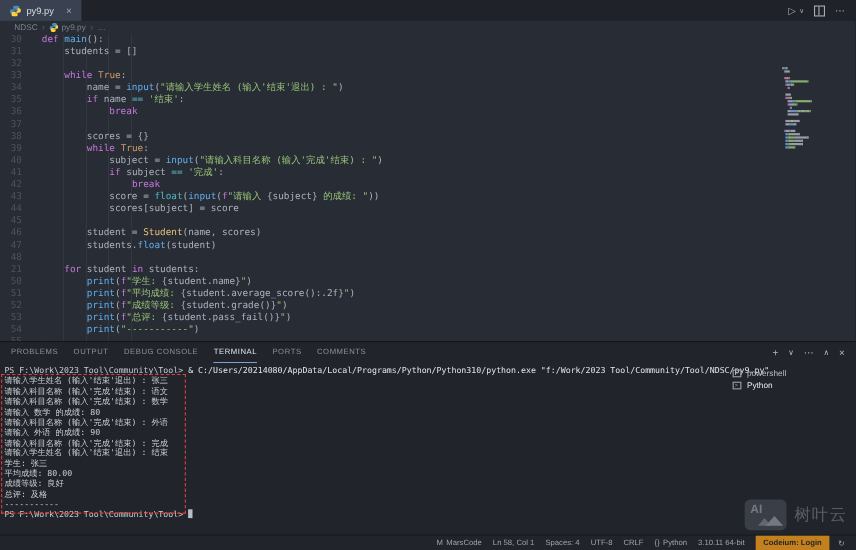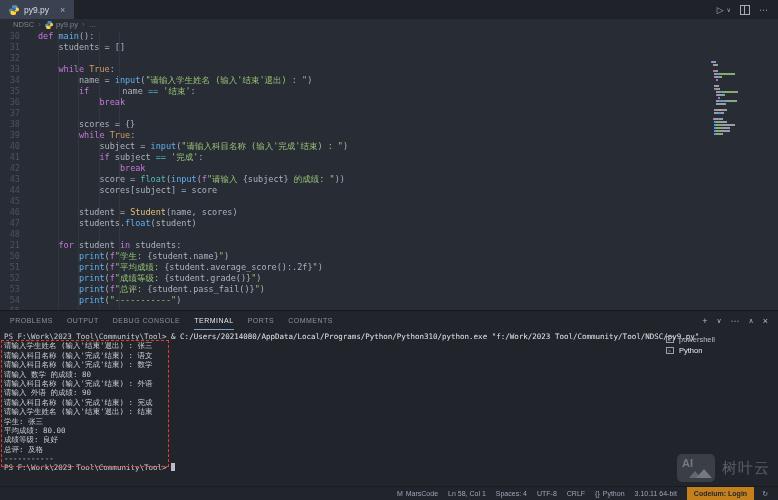--- a/index.html
+++ b/index.html
@@ -134,21 +134,21 @@
         <div class="ln">53</div>
         <div class="ln">54</div>
         <div class="ln">55</div>
       </div>
     <div class="codewrap">
         <div class="cl"><span style="color: rgb(198, 120, 221);">def</span><span style="color: rgb(171, 178, 191);"> </span><span style="color: rgb(97, 175, 239);">main</span><span style="color: rgb(171, 178, 191);">():</span></div>
         <div class="cl"><span style="color: rgb(171, 178, 191);">    students = []</span></div>
         <div class="cl"></div>
         <div class="cl"><span style="color: rgb(171, 178, 191);">    </span><span style="color: rgb(198, 120, 221);">while</span><span style="color: rgb(171, 178, 191);"> </span><span style="color: rgb(209, 154, 102);">True</span><span style="color: rgb(171, 178, 191);">:</span></div>
         <div class="cl"><span style="color: rgb(171, 178, 191);">        name = </span><span style="color: rgb(97, 175, 239);">input</span><span style="color: rgb(171, 178, 191);">(</span><span style="color: rgb(152, 195, 121);">"请输入学生姓名 (输入'结束'退出) : "</span><span style="color: rgb(171, 178, 191);">)</span></div>
-        <div class="cl"><span style="color: rgb(171, 178, 191);">        </span><span style="color: rgb(198, 120, 221);">if</span><span style="color: rgb(171, 178, 191); margin-left: 28px;"> name </span><span style="color: rgb(86, 182, 194);">==</span><span style="color: rgb(171, 178, 191);"> </span><span style="color: rgb(152, 195, 121);">'结束'</span><span style="color: rgb(171, 178, 191);">:</span></div>
+        <div class="cl"><span style="color: rgb(171, 178, 191);">        </span><span style="color: rgb(198, 120, 221);">if</span><span style="color: rgb(171, 178, 191);"> name </span><span style="color: rgb(86, 182, 194);">==</span><span style="color: rgb(171, 178, 191);"> </span><span style="color: rgb(152, 195, 121);">'结束'</span><span style="color: rgb(171, 178, 191);">:</span></div>
         <div class="cl"><span style="color: rgb(171, 178, 191);">            </span><span style="color: rgb(198, 120, 221);">break</span></div>
         <div class="cl"></div>
         <div class="cl"><span style="color: rgb(171, 178, 191);">        scores = {}</span></div>
         <div class="cl"><span style="color: rgb(171, 178, 191);">        </span><span style="color: rgb(198, 120, 221);">while</span><span style="color: rgb(171, 178, 191);"> </span><span style="color: rgb(209, 154, 102);">True</span><span style="color: rgb(171, 178, 191);">:</span></div>
         <div class="cl"><span style="color: rgb(171, 178, 191);">            subject = </span><span style="color: rgb(97, 175, 239);">input</span><span style="color: rgb(171, 178, 191);">(</span><span style="color: rgb(152, 195, 121);">"请输入科目名称 (输入'完成'结束) : "</span><span style="color: rgb(171, 178, 191);">)</span></div>
         <div class="cl"><span style="color: rgb(171, 178, 191);">            </span><span style="color: rgb(198, 120, 221);">if</span><span style="color: rgb(171, 178, 191);"> subject </span><span style="color: rgb(86, 182, 194);">==</span><span style="color: rgb(171, 178, 191);"> </span><span style="color: rgb(152, 195, 121);">'完成'</span><span style="color: rgb(171, 178, 191);">:</span></div>
         <div class="cl"><span style="color: rgb(171, 178, 191);">                </span><span style="color: rgb(198, 120, 221);">break</span></div>
         <div class="cl"><span style="color: rgb(171, 178, 191);">            score = </span><span style="color: rgb(86, 182, 194);">float</span><span style="color: rgb(171, 178, 191);">(</span><span style="color: rgb(97, 175, 239);">input</span><span style="color: rgb(171, 178, 191);">(</span><span style="color: rgb(198, 120, 221);">f</span><span style="color: rgb(152, 195, 121);">"请输入 </span><span style="color: rgb(171, 178, 191);">{subject}</span><span style="color: rgb(152, 195, 121);"> 的成绩: "</span><span style="color: rgb(171, 178, 191);">))</span></div>
         <div class="cl"><span style="color: rgb(171, 178, 191);">            scores[subject] = score</span></div>
         <div class="cl"></div>

